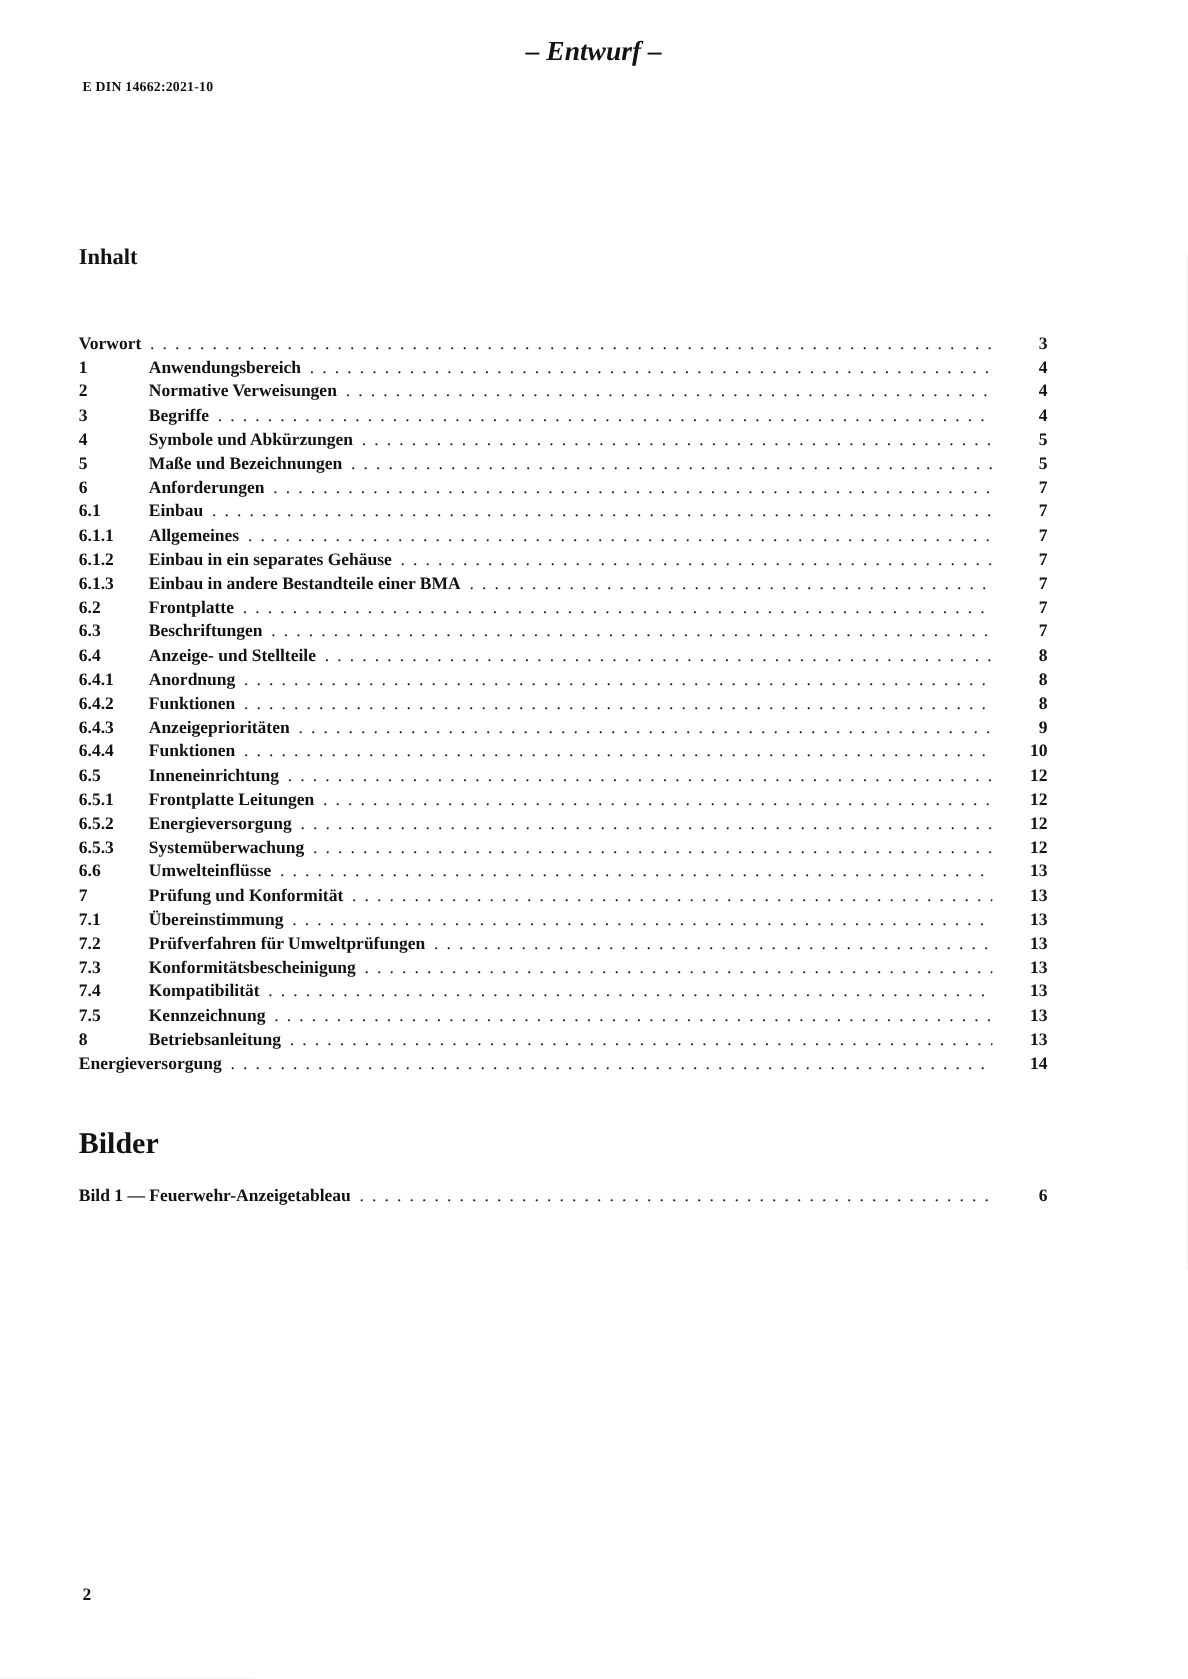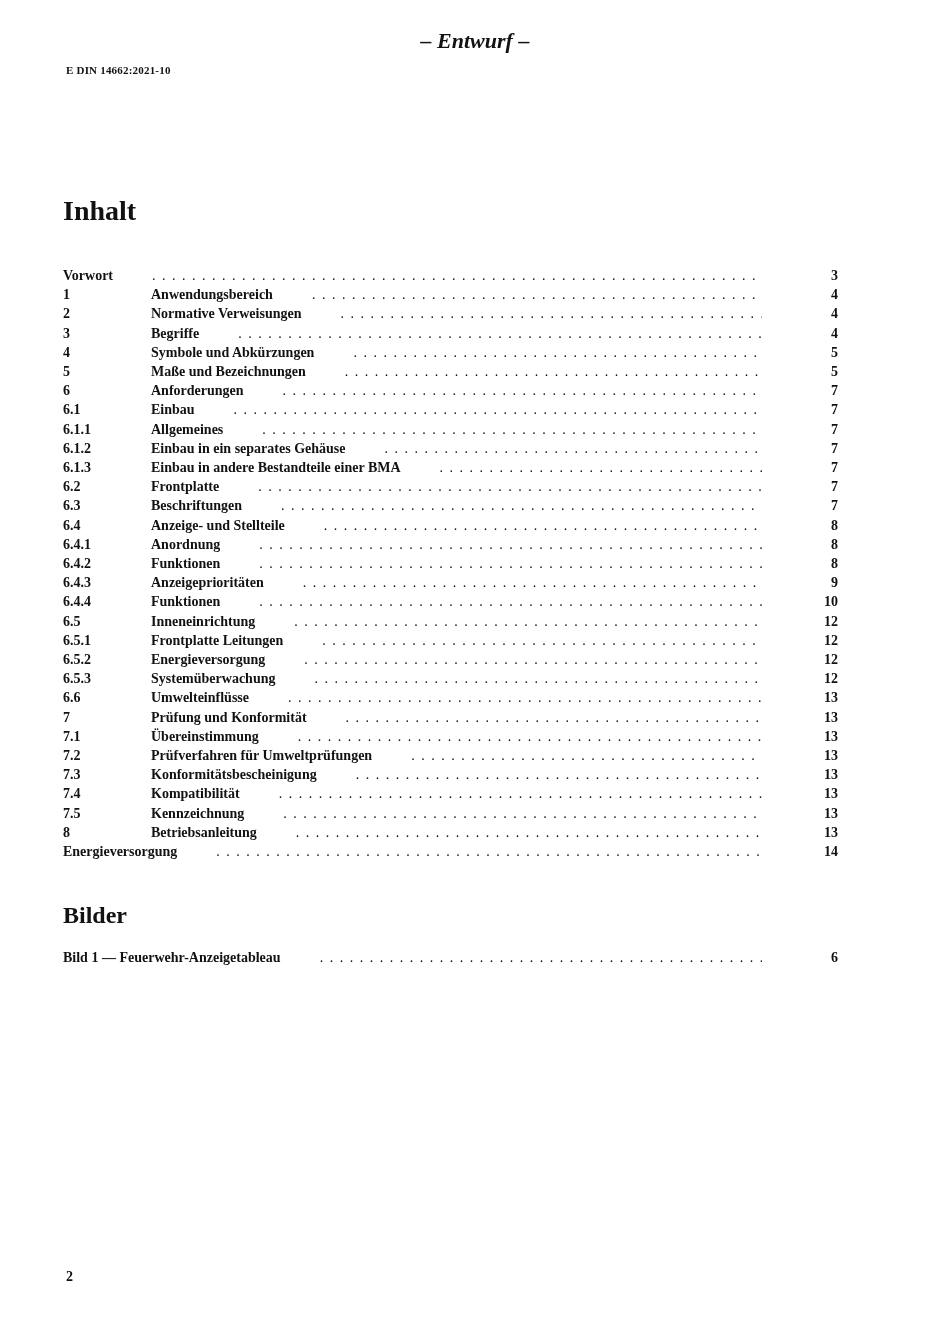--- a/index.html
+++ b/index.html
@@ -33,21 +33,21 @@
     left: 66px;
     font-size: 11px;
     font-weight: bold;
     letter-spacing: 0.2px;
   }
 
   .toc-title {
     position: absolute;
     top: 195px;
     left: 63px;
-    font-size: 28px;
+    font-size: 18px;
     font-weight: bold;
   }
 
   .seite-label {
     position: absolute;
     top: 246px;
     left: 63px;
     width: 775px;
     text-align: right;
     font-size: 14px;
@@ -76,21 +76,20 @@
     width: 775px;
   }
 
   .toc-row {
     display: flex;
     align-items: baseline;
     line-height: 19.2px;
     font-size: 14px;
     font-weight: bold;
     white-space: nowrap;
-    gap: 32px;
   }
 
   .toc-num {
     flex: none;
     width: 56px;
   }
   .toc-num:empty { display: none; }
 
   .toc-label { flex: none; }
 

